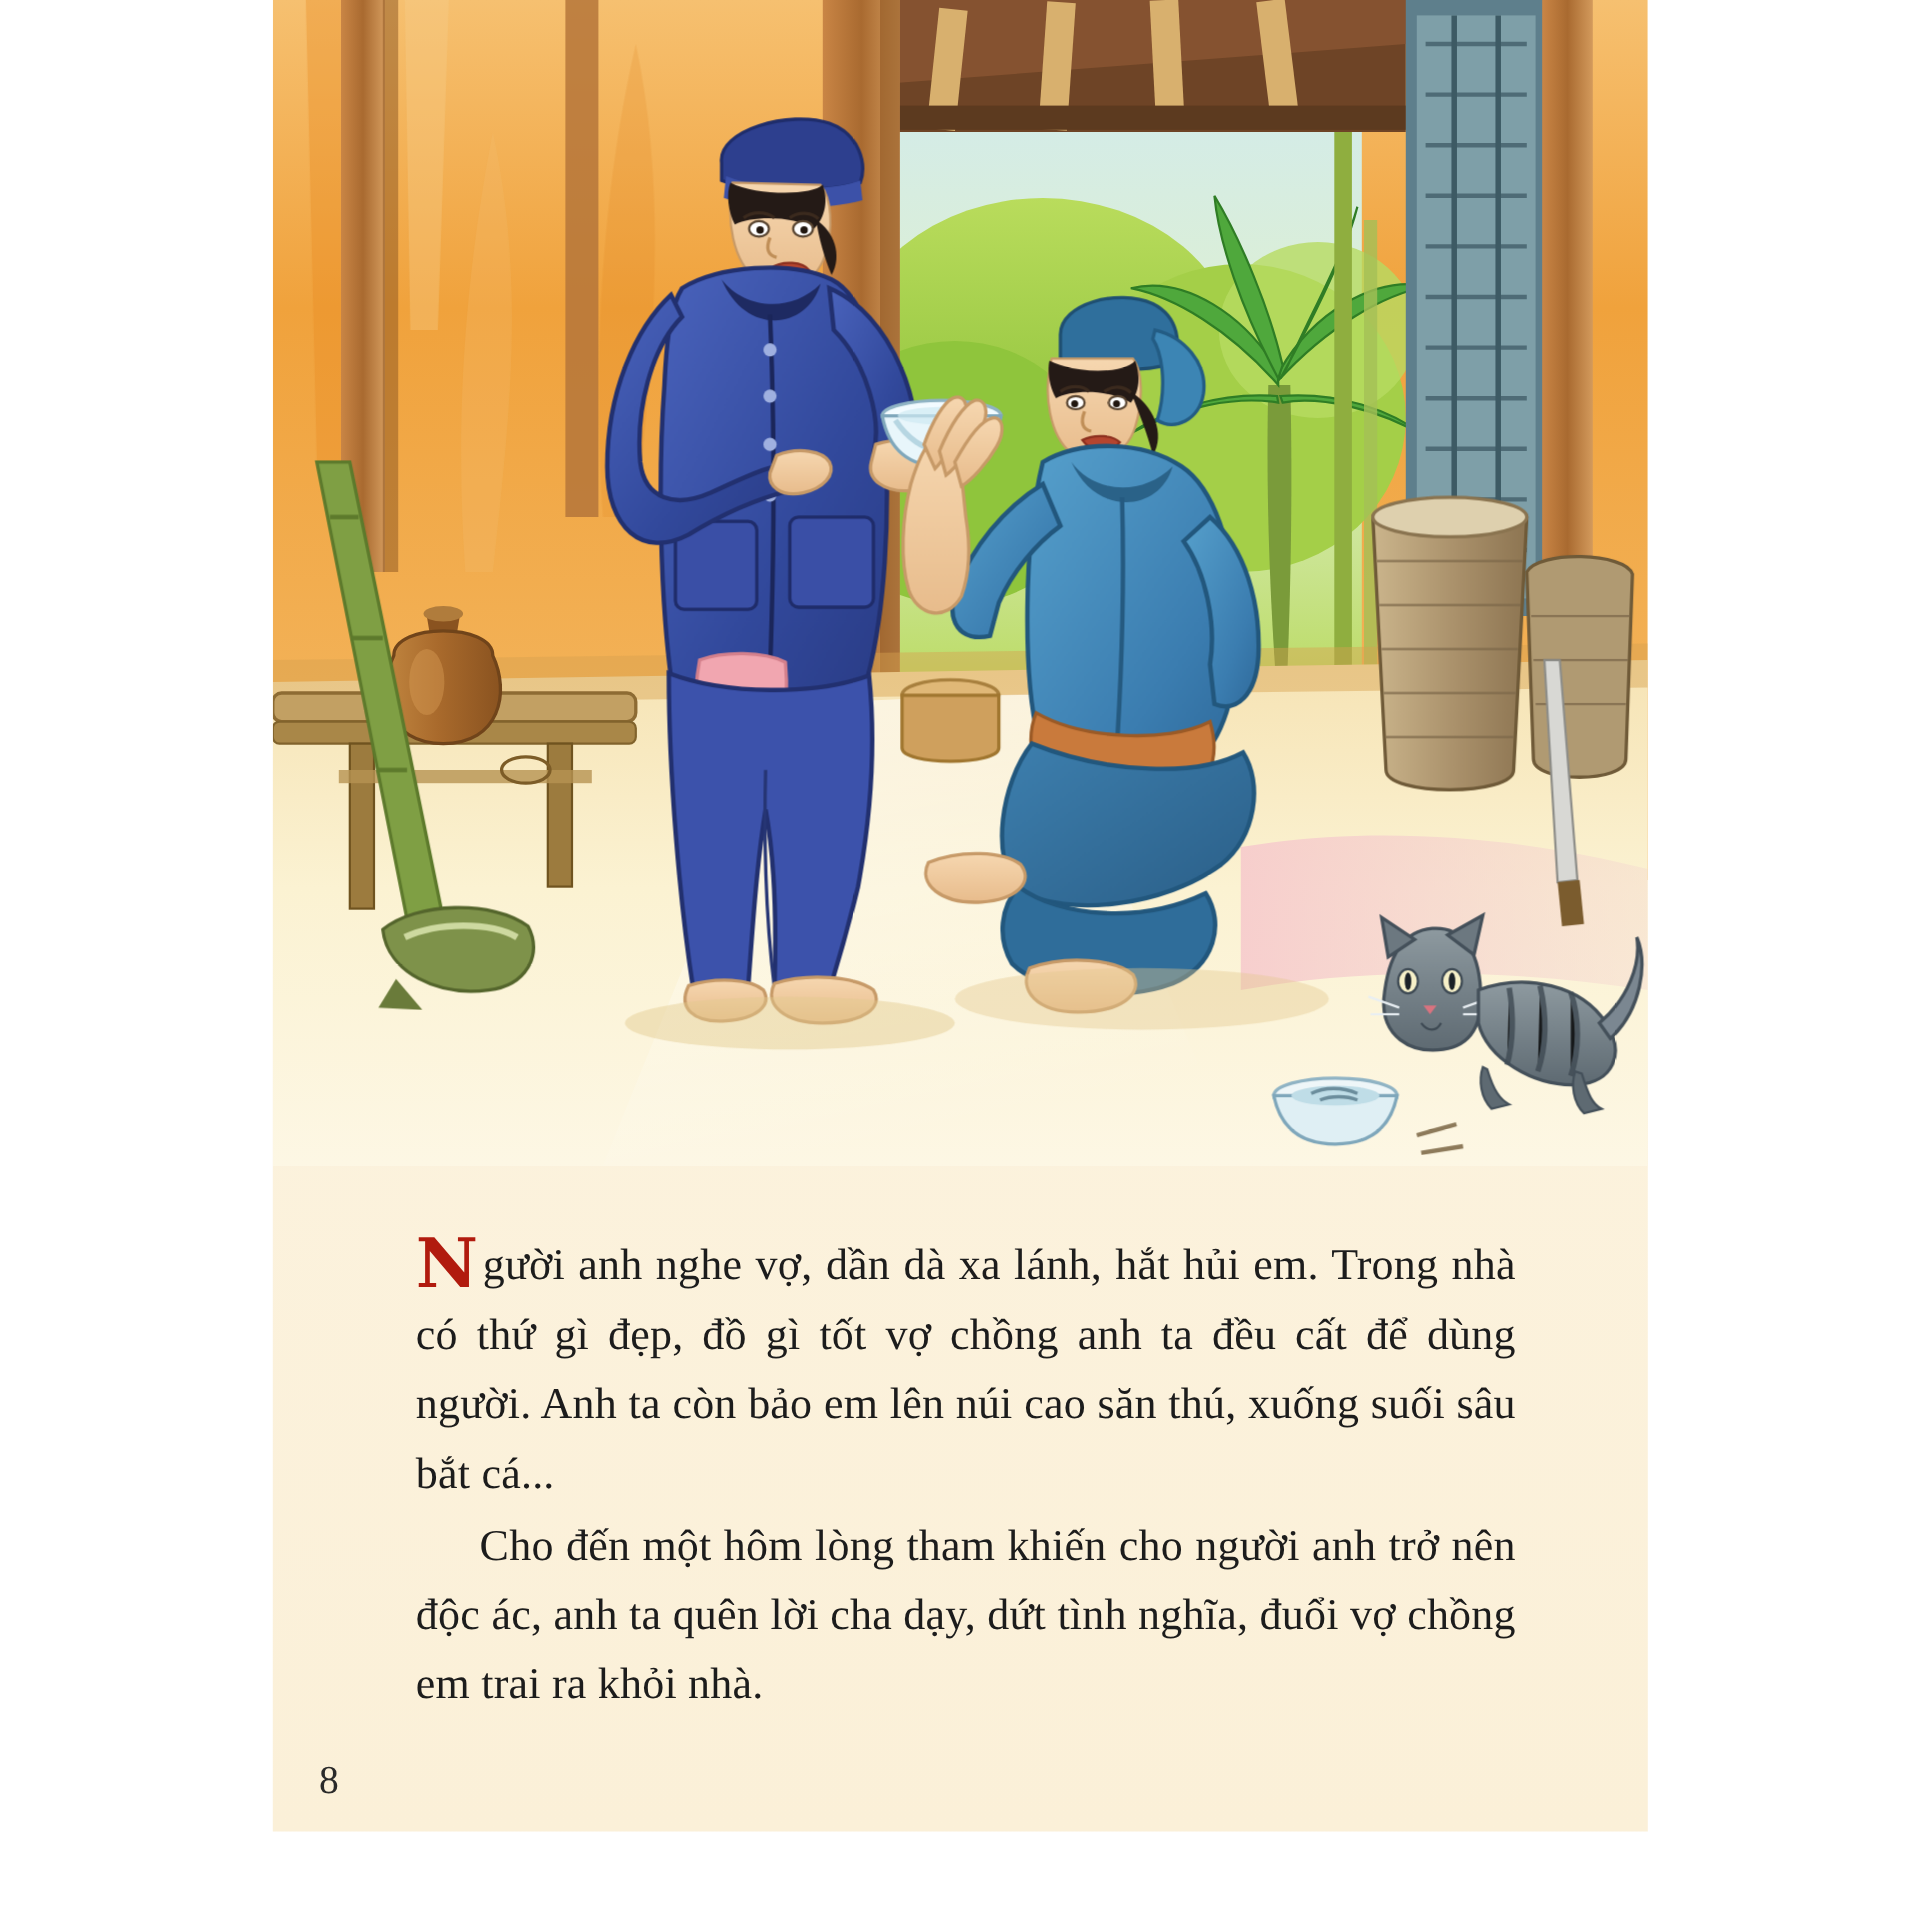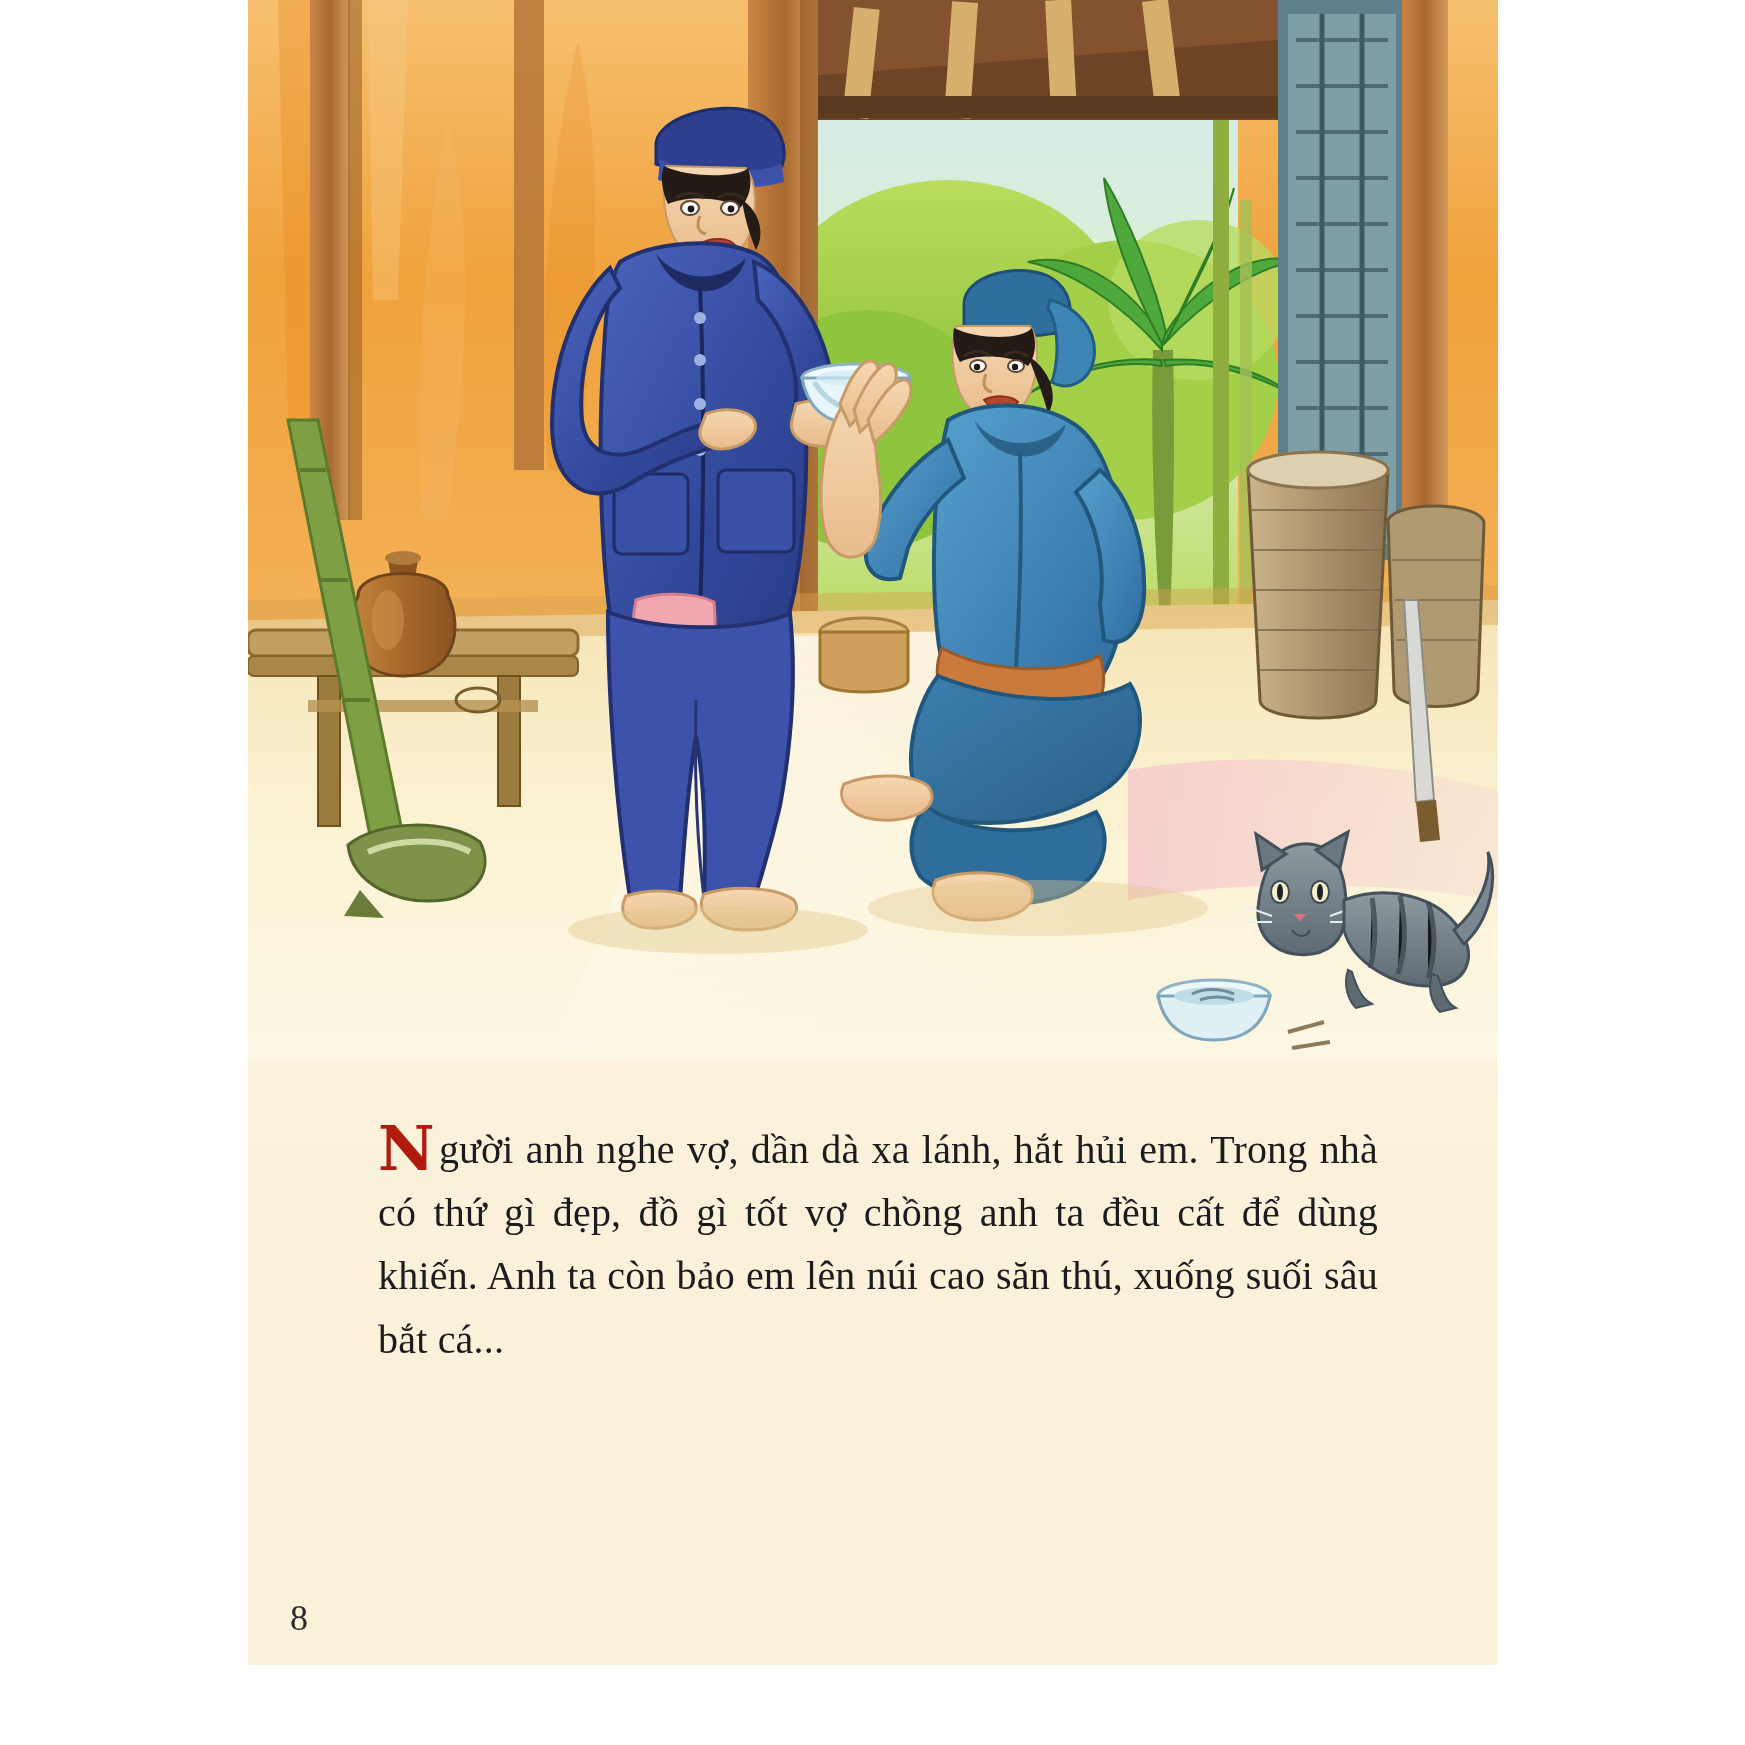--- a/index.html
+++ b/index.html
@@ -425,17 +425,18 @@
         <path d="M1040 1032 L1076 1022"></path>
         <path d="M1044 1048 L1082 1042"></path>
       </g>
 
       <ellipse cx="470" cy="930" rx="150" ry="24" fill="#e3c98f" opacity="0.45"></ellipse>
       <ellipse cx="790" cy="908" rx="170" ry="28" fill="#e3c98f" opacity="0.4"></ellipse>
     </svg>
   </div>
 
   <div class="textblock">
-    <p class="para"><span class="dropcap">N</span><span>gười anh nghe vợ, dần dà xa lánh, hắt hủi em. Trong nhà có thứ gì đẹp, đồ gì tốt vợ chồng anh ta đều cất để dùng khiến. Anh ta còn bảo em lên núi cao săn thú, xuống suối sâu bắt cá...</span></p>
+    <p class="para"><span class="dropcap">N</span><span>gười anh nghe vợ, dần dà xa lánh, hắt hủi em. Trong nhà có thứ gì đẹp, đồ gì tốt vợ chồng anh ta đều cất để dùng người. Anh ta còn bảo em lên núi cao săn thú, xuống suối sâu bắt cá...</span></p>
+    <p class="para indent"><span>Cho đến một hôm lòng tham khiến cho người anh trở nên độc ác, anh ta quên lời cha dạy, dứt tình nghĩa, đuổi vợ chồng em trai ra khỏi nhà.</span></p>
   </div>
 
   <div class="pagenum">8</div>
 </div>
 
 </body></html>

